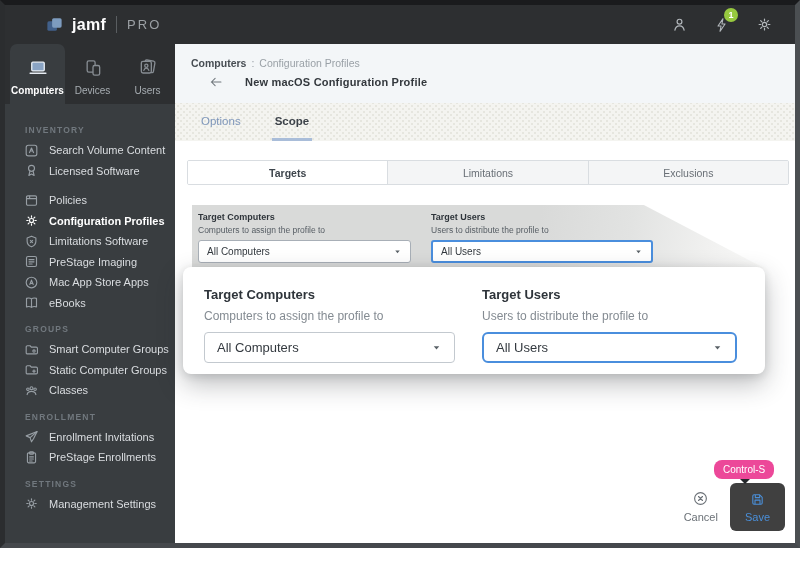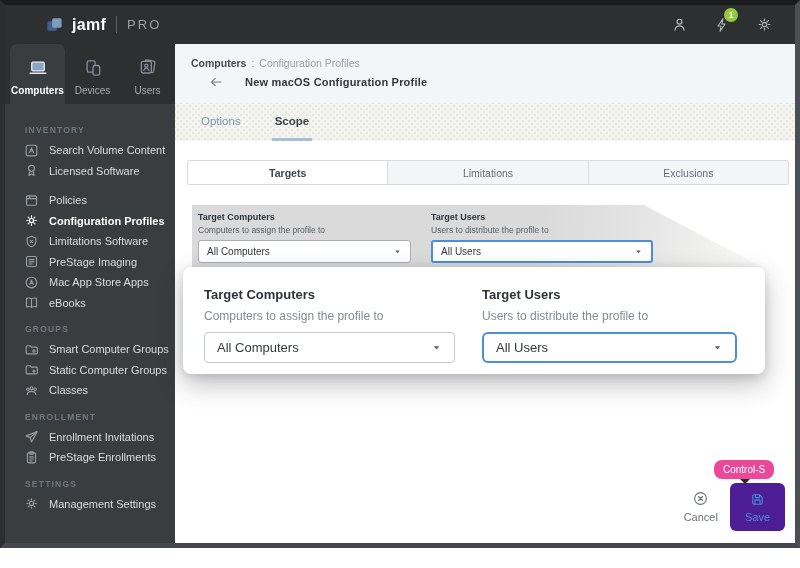--- a/index.html
+++ b/index.html
@@ -144,21 +144,21 @@
   
   .footer { position: absolute; right: 10px; bottom: 12px; display: flex; align-items: flex-end; gap: 12px; }
   .cancel-btn {
     display: flex; flex-direction: column; align-items: center; gap: 4px;
     color: #6b7177; padding-bottom: 8px; cursor: pointer;
   }
   .cancel-btn .btn-label { font-size: 11px; }
   .save-wrap { position: relative; }
   .save-btn {
     display: flex; flex-direction: column; align-items: center; gap: 4px;
-    background: #4c1d95; border-radius: 6px; padding: 9px 15px 8px;
+    background: #404040; border-radius: 6px; padding: 9px 15px 8px;
     color: #4a8fd9; cursor: pointer;
   }
   .save-btn .btn-label { font-size: 11px; }
   .tooltip {
     position: absolute; bottom: 52px; left: -16px; background: #ec4899; color: #fff;
     font-size: 10px; padding: 4px 9px; border-radius: 8px; white-space: nowrap;
   }
   .tooltip::after {
     content: ""; position: absolute; top: 100%; left: 26px;
     border: 5px solid transparent; border-top-color: #24272a;

